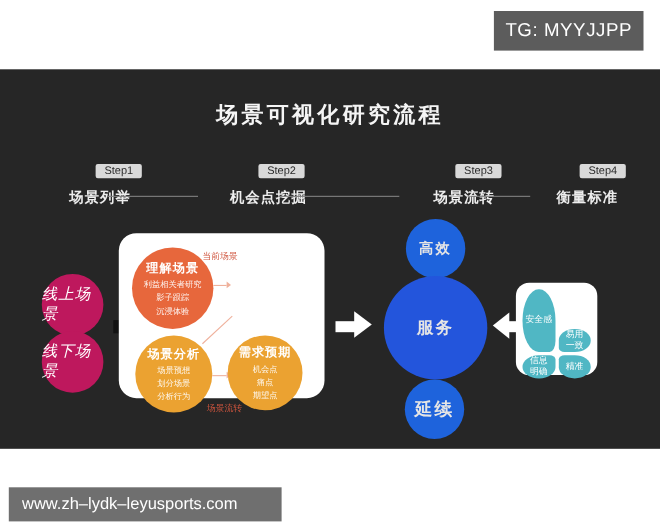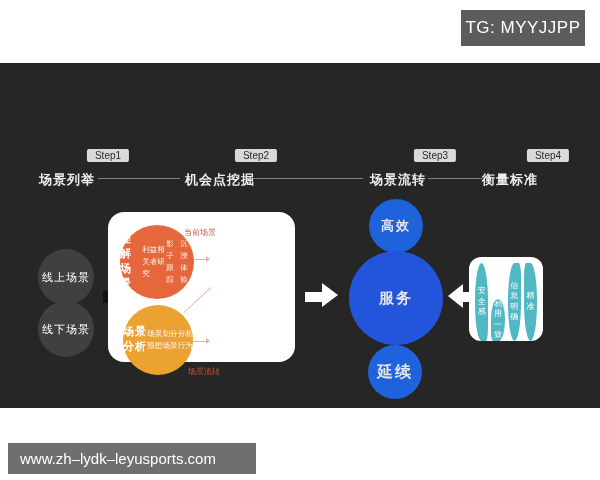--- a/index.html
+++ b/index.html
@@ -1,72 +1,73 @@
 <!DOCTYPE html>
 <html><head>
 <meta charset="utf-8">
 <style>
   html,body{margin:0;padding:0;background:#fff;}
   .page{position:relative;width:600px;height:480px;background:#ffffff;overflow:hidden;
         font-family:"Liberation Sans","DejaVu Sans",sans-serif;}
   
-  .tg-badge{position:absolute;top:10px;right:15px;width:124px;height:36px;background:#5c5c5c;
+  .tg-badge{position:absolute;top:10px;right:15px;width:136px;height:36px;background:#5c5c5c;
             color:#fff;font-size:17px;display:flex;align-items:center;justify-content:center;letter-spacing:.5px;}
   
   .panel{position:absolute;left:0;top:63px;width:600px;height:345px;background:#262626;}
   .title{position:absolute;left:0;top:28px;width:100%;margin:0;text-align:center;color:#f5f5f5;
          font-size:20px;font-weight:700;letter-spacing:3px;}
   
   .step-badge{position:absolute;transform:translateX(-50%);background:#d9d9d9;color:#2b2b2b;
               font-size:10px;padding:1px 8px;border-radius:2px;top:86px;margin-left:38px;}
   .step-label{position:absolute;transform:translateX(-50%);color:#ededed;font-size:13px;font-weight:600;
-              letter-spacing:1px;top:108px;white-space:nowrap;}
+              letter-spacing:1px;top:108px;white-space:nowrap;margin-left:24px;}
   .hline{position:absolute;height:1px;background:#808080;top:115px;}
   
-  .scene-circle{position:absolute;width:56px;height:56px;border-radius:50%;background:#404040;
-                color:#fff;font-size:11px;display:flex;align-items:center;justify-content:center;letter-spacing:1px;}
+  .scene-circle{position:absolute;width:56px;height:56px;border-radius:50%;background:#be185d;
+                color:#fff;font-size:14px;display:flex;align-items:center;justify-content:center;letter-spacing:1px;font-style:italic;}
   
   .arr-bar{position:absolute;}
   .arr-head{position:absolute;width:0;height:0;}
   
   .methods-box{position:absolute;left:108px;top:149px;width:187px;height:150px;background:#fff;border-radius:16px;}
-  .m-circle{position:absolute;border-radius:50%;color:#fff;display:flex;
+  .m-circle{position:absolute;border-radius:50%;color:#fff;display:flex;flex-direction:column;
             align-items:center;justify-content:center;text-align:left;}
   .m-title{font-size:11px;font-weight:700;margin-bottom:2px;letter-spacing:1px;}
   .m-item{font-size:7.5px;line-height:1.6;color:rgba(255,255,255,.92);}
   .annot{position:absolute;transform:translateX(-50%);font-size:8px;color:#d0553e;white-space:nowrap;}
   .conn{position:absolute;height:1px;background:#efb19c;}
   .conn.arrowed::after{content:"";position:absolute;right:-4px;top:-3px;width:0;height:0;
        border-left:4px solid #efb19c;border-top:3px solid transparent;border-bottom:3px solid transparent;}
   
   .b-circle{position:absolute;border-radius:50%;color:#e5e5e5;display:flex;align-items:center;
             justify-content:center;font-weight:700;letter-spacing:2px;}
   
   .metrics-box{position:absolute;left:469px;top:194px;width:74px;height:84px;background:#fff;
-               border-radius:12px;display:grid;grid-template-columns:1fr 1fr 1fr 1fr;grid-template-rows:1fr 1fr;
+               border-radius:12px;display:grid;grid-template-columns:1fr 1fr;grid-template-rows:1fr 1fr;
                gap:3px;padding:6px;box-sizing:border-box;}
   .petal{background:#50b7c4;color:#fff;font-size:8px;display:flex;align-items:center;justify-content:center;
          text-align:center;white-space:pre-line;line-height:1.3;}
   .petal.tl{border-radius:50% 50% 18% 50%;}
   .petal.tr{border-radius:50% 50% 50% 18%;margin-top:36px;}
   .petal.bl{border-radius:50% 18% 50% 50%;}
   .petal.br{border-radius:18% 50% 50% 50%;}
   
   .url-bar{position:absolute;left:8px;top:443px;width:248px;height:31px;background:#6f6f6f;color:#fff;
            font-size:15px;display:flex;align-items:center;padding-left:12px;box-sizing:border-box;}
 </style>
 </head>
 <body>
 
 <div class="page">
 
   <div class="tg-badge">TG: MYYJJPP</div>
 
   <div class="panel">
 
+    <h1 class="title">场景可视化研究流程</h1>
 
     <div class="step-badge" style="left:70px">Step1</div>
     <div class="step-badge" style="left:218px">Step2</div>
     <div class="step-badge" style="left:397px">Step3</div>
     <div class="step-badge" style="left:510px">Step4</div>
 
     <div class="step-label" style="left:67px">场景列举</div>
     <div class="step-label" style="left:220px">机会点挖掘</div>
     <div class="step-label" style="left:398px">场景流转</div>
     <div class="step-label" style="left:510px">衡量标准</div>
@@ -99,20 +100,26 @@
       </div>
 
 
       <div class="m-circle" style="left:15px;top:93px;width:70px;height:70px;background:#eba231">
         <div class="m-title">场景分析</div>
         <div class="m-item">场景预想</div>
         <div class="m-item">划分场景</div>
         <div class="m-item">分析行为</div>
       </div>
 
+      <div class="m-circle" style="left:99px;top:93px;width:68px;height:68px;background:#eba231">
+        <div class="m-title">需求预期</div>
+        <div class="m-item">机会点</div>
+        <div class="m-item">痛点</div>
+        <div class="m-item">期望点</div>
+      </div>
     </div>
 
     <div>
       <div class="arr-bar" style="left:305px;top:229px;width:18px;height:10px;background:#ffffff"></div>
       <div class="arr-head" style="left:322px;top:220px;border-left:16px solid #ffffff;border-top:12px solid transparent;border-bottom:12px solid transparent"></div>
     </div>
 
     <div class="b-circle" style="left:369px;top:136px;width:54px;height:54px;background:#1e63dc;font-size:13px;z-index:1">高效</div>
     <div class="b-circle" style="left:349px;top:188px;width:94px;height:94px;background:#2355dc;font-size:15px;z-index:2">服务</div>
     <div class="b-circle" style="left:368px;top:282px;width:54px;height:54px;background:#1e63dc;font-size:16px;z-index:1">延续</div>

